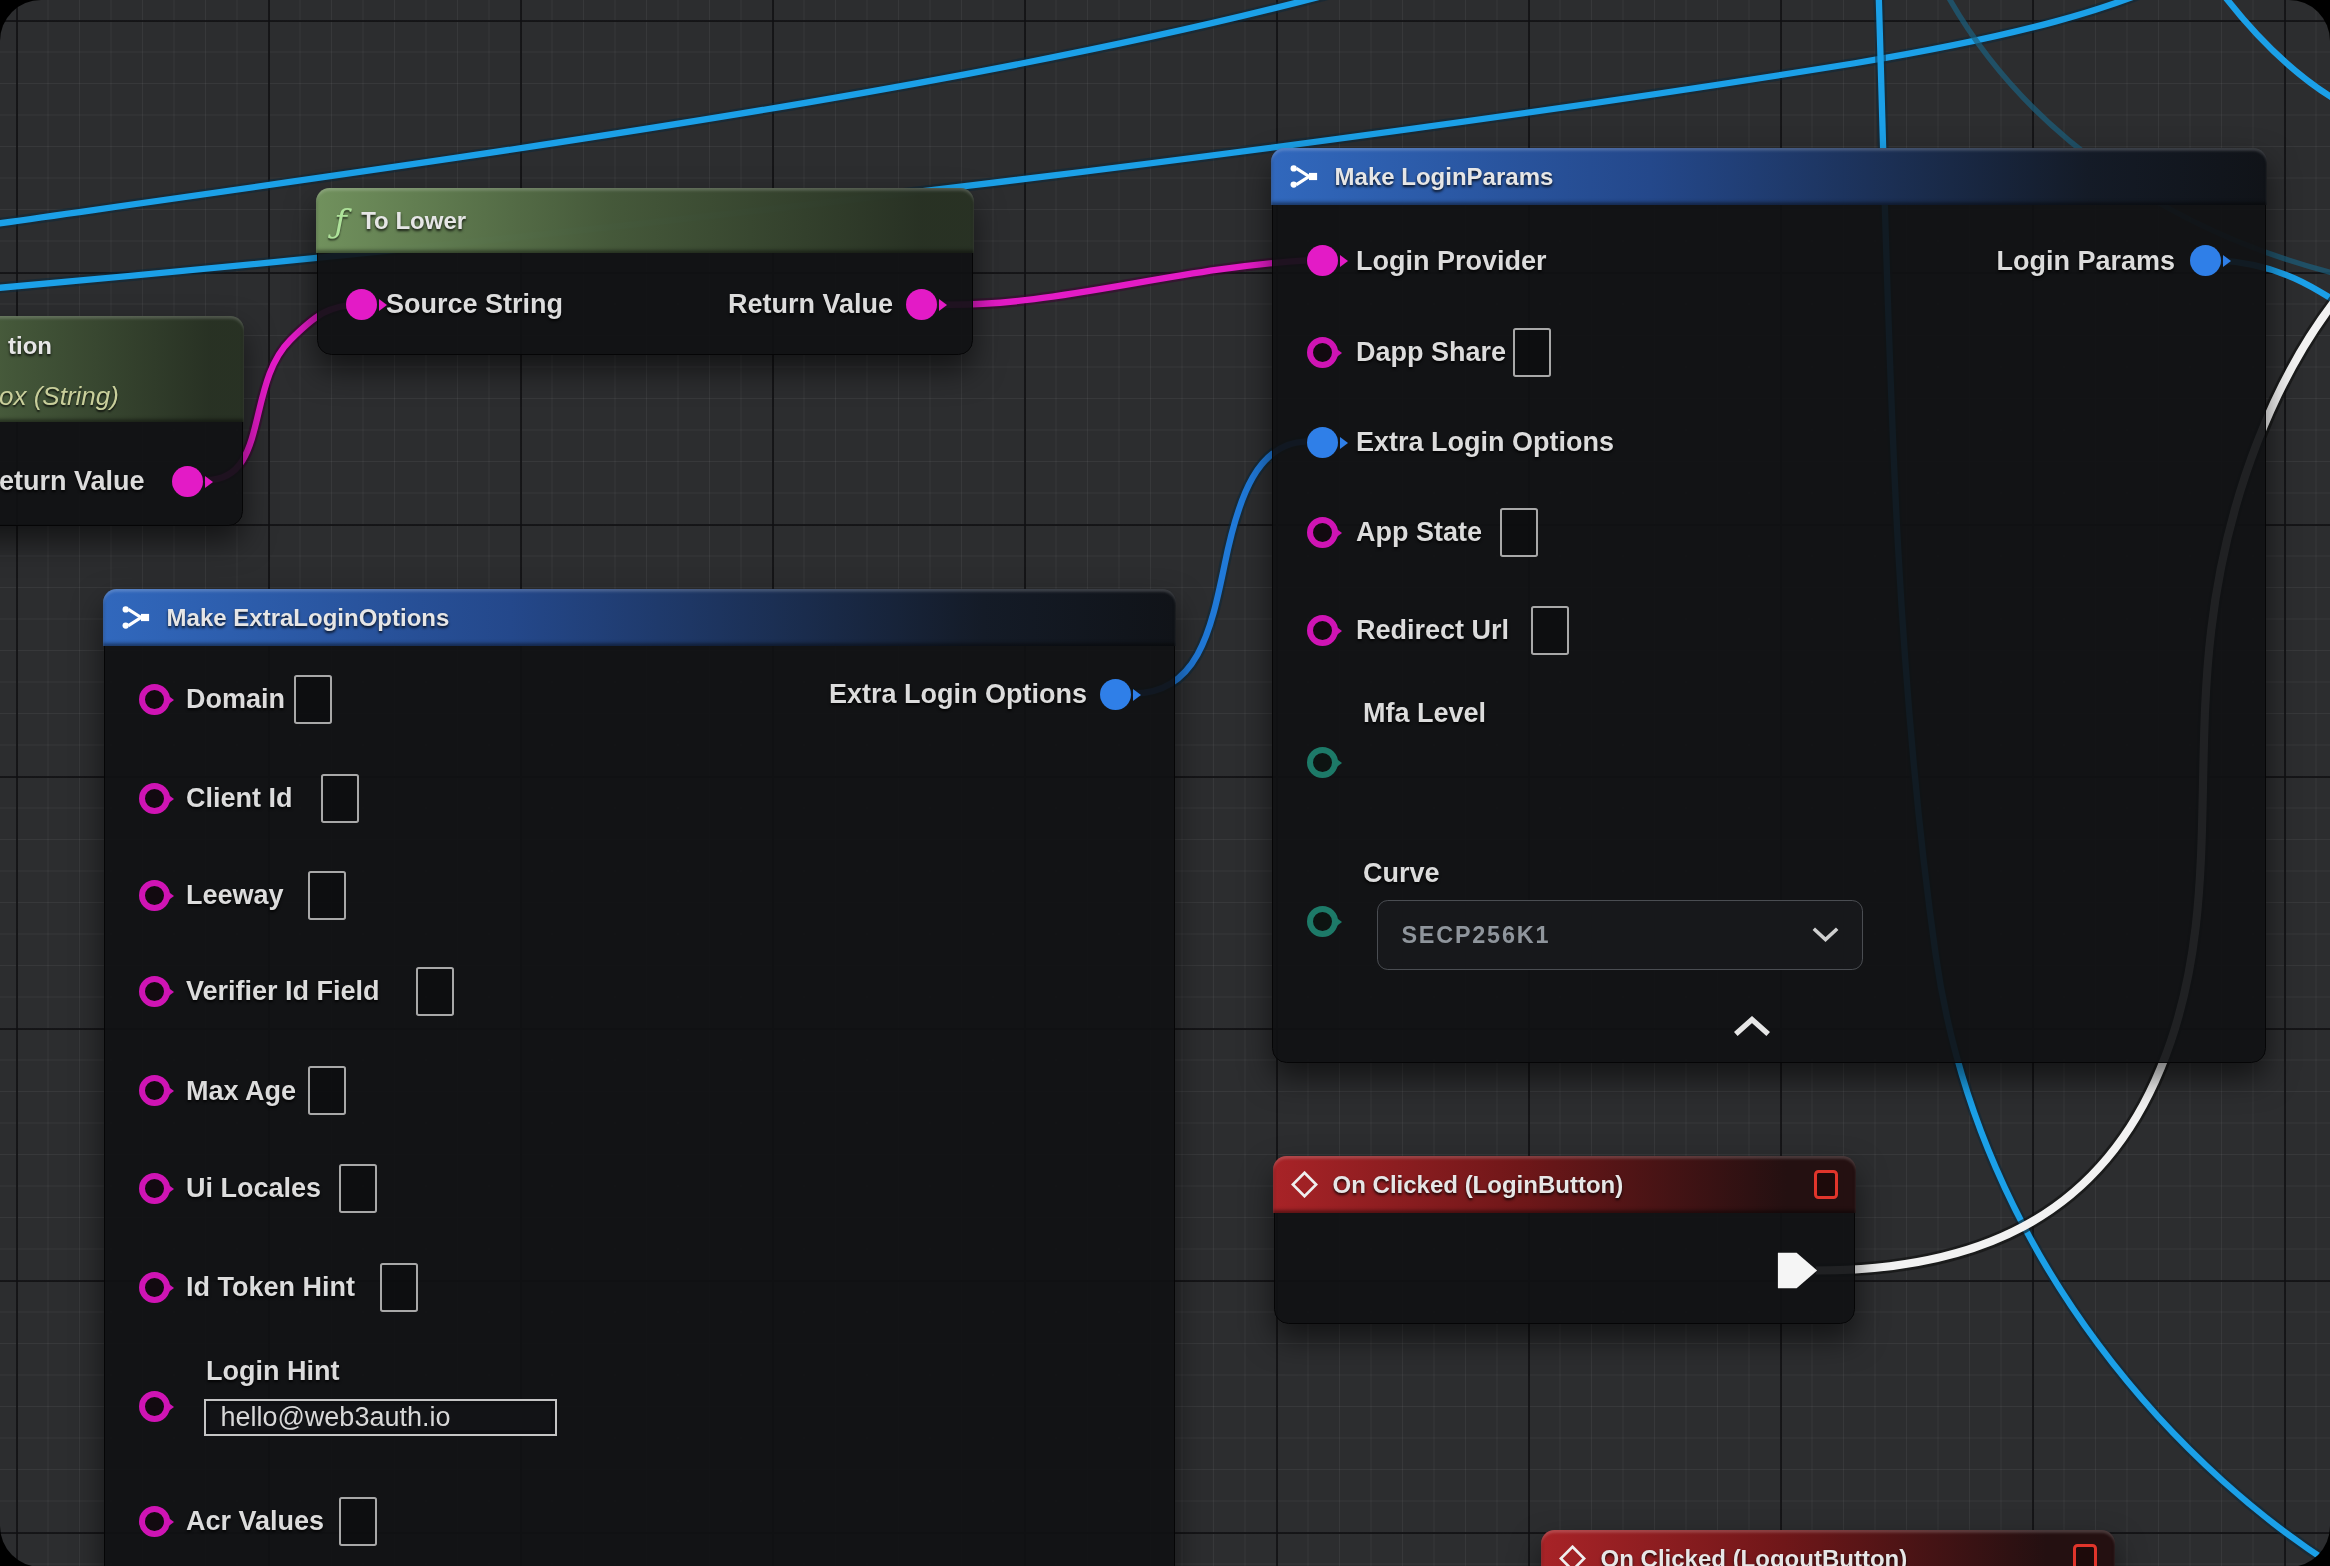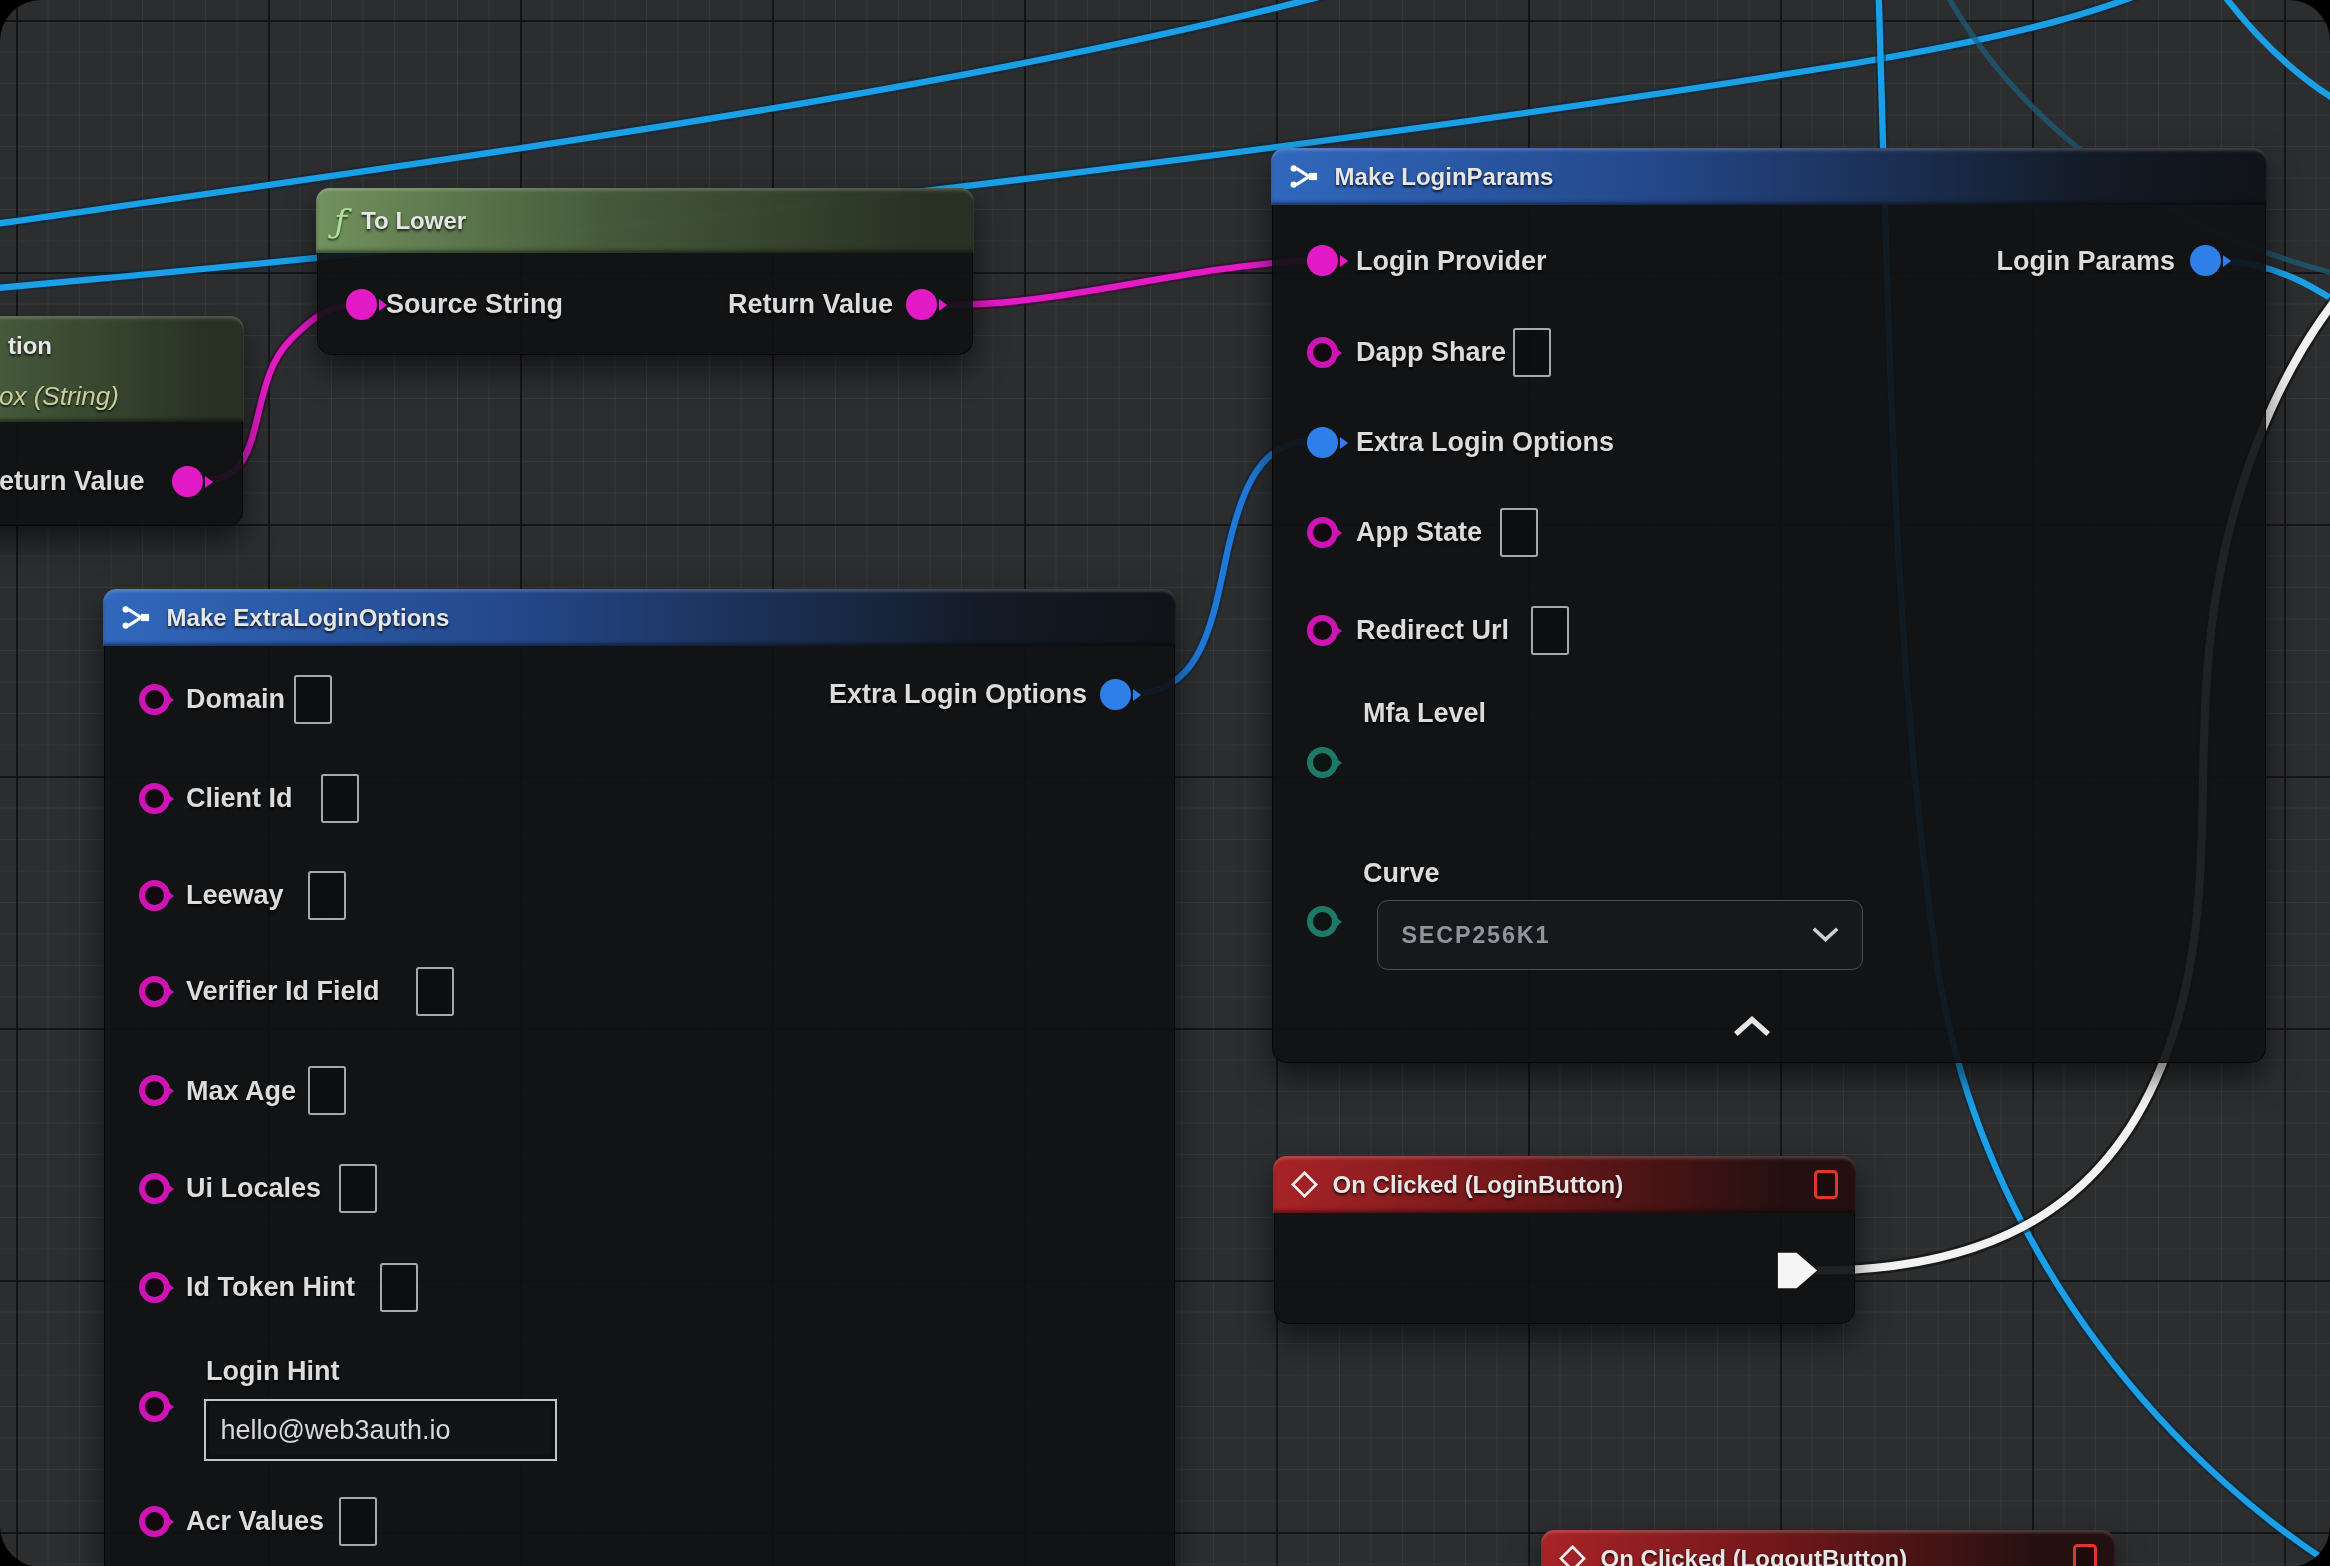--- a/index.html
+++ b/index.html
@@ -139,21 +139,21 @@
     <div class="pin hm" style="left:34px;top:582px;"></div>
     <span class="plabel" style="left:81px;top:581px;">Ui Locales</span>
     <div class="pinbox" style="left:234px;top:573px;"></div>
 
     <div class="pin hm" style="left:34px;top:681px;"></div>
     <span class="plabel" style="left:81px;top:680px;">Id Token Hint</span>
     <div class="pinbox" style="left:275px;top:672px;"></div>
 
     <span class="plabel" style="left:101px;top:764px;">Login Hint</span>
     <div class="pin hm" style="left:34px;top:800px;"></div>
-    <div class="textfield" style="left:99px;top:808px;width:353px;height:62px;">
+    <div class="textfield" style="left:99px;top:808px;width:353px;height:37px;">
       <span>hello@web3auth.io</span>
     </div>
 
     <div class="pin hm" style="left:34px;top:915px;"></div>
     <span class="plabel" style="left:81px;top:914px;">Acr Values</span>
     <div class="pinbox" style="left:234px;top:906px;"></div>
   </div>
 
   <div class="node" style="left:1272px;top:149px;width:992px;height:912px;">
     <div class="hdr blue" style="height:57px;">

